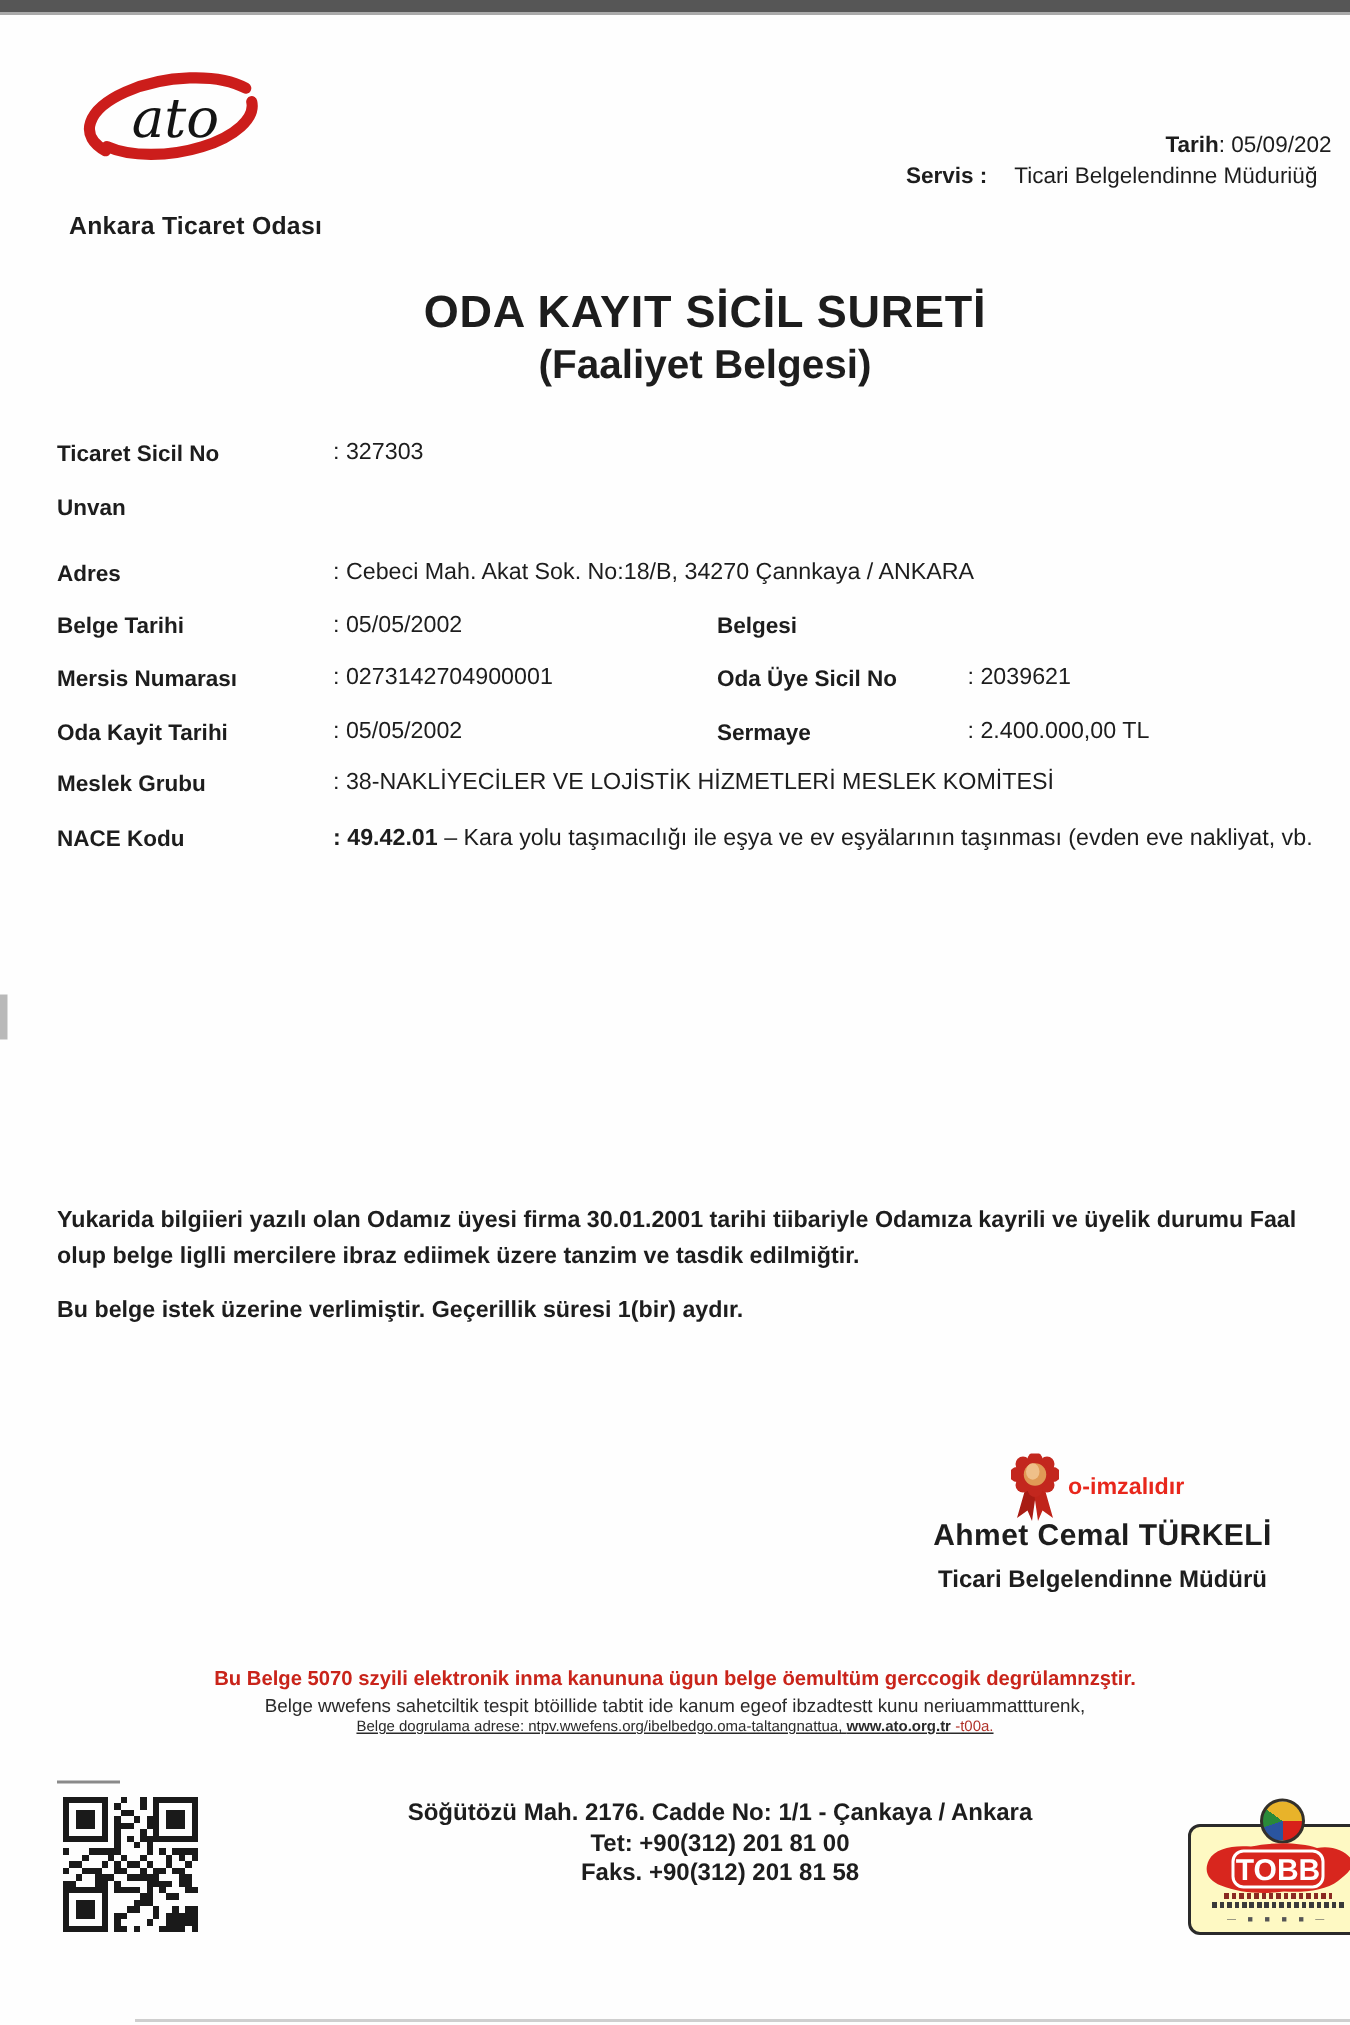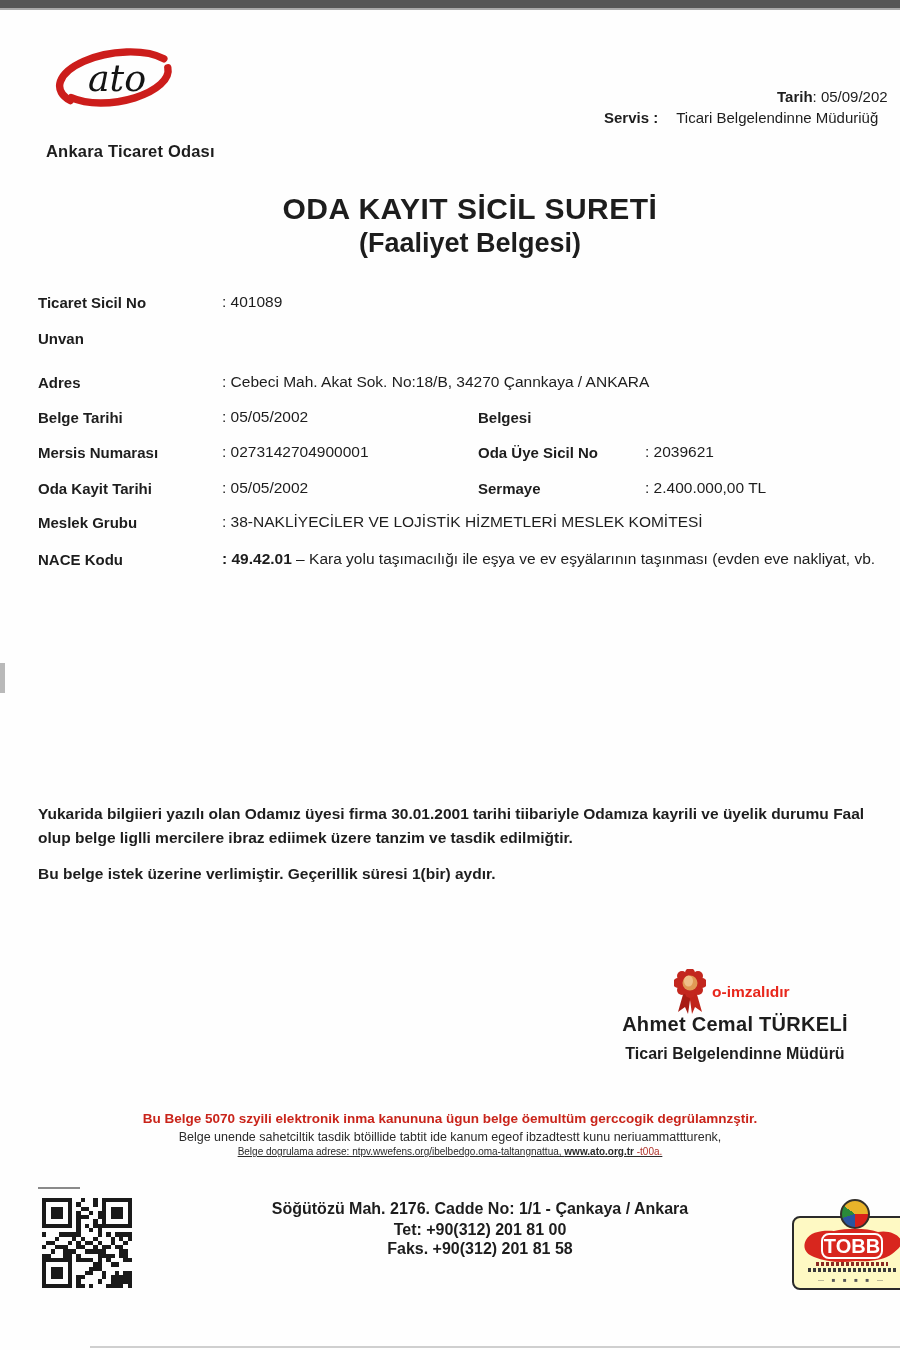--- a/index.html
+++ b/index.html
@@ -91,21 +91,21 @@
     <span class="hdr-label">Tarih</span><span>: 05/09/202</span>
   </div>
   <div class="servis-line">
     <span class="hdr-label">Servis :</span><span class="servis-val">Ticari Belgelendinne Müduriüğ</span>
   </div>
 
   <div class="title1">ODA KAYIT SİCİL SURETİ</div>
   <div class="title2">(Faaliyet Belgesi)</div>
 
   <span class="flabel" style="top:294px">Ticaret Sicil No</span>
-  <span class="fvalue" style="top:293px">: 401089</span>
+  <span class="fvalue" style="top:293px">: 327303</span>
 
   <span class="flabel" style="top:330px">Unvan</span>
 
   <span class="flabel" style="top:374px">Adres</span>
   <span class="fvalue" style="top:373px">: Cebeci Mah. Akat Sok. No:18/B, 34270 Çannkaya / ANKARA</span>
 
   <span class="flabel" style="top:409px">Belge Tarihi</span>
   <span class="fvalue" style="top:408px">: 05/05/2002</span>
   <span class="flabel2" style="top:409px">Belgesi</span>
   <span class="fvalue2" style="top:408px"></span>
@@ -146,21 +146,21 @@
       </g>
       <circle cx="16" cy="14" r="7.5" fill="#e09a55"></circle>
       <ellipse cx="14.5" cy="12" rx="4.5" ry="5.5" fill="#efc089"></ellipse>
     </svg>
   </div>
   <div class="esign">o-imzalıdır</div>
   <div class="sig-name">Ahmet Cemal TÜRKELİ</div>
   <div class="sig-title">Ticari Belgelendinne Müdürü</div>
 
   <div class="disc1">Bu Belge 5070 szyili elektronik inma kanununa ügun belge öemultüm gerccogik degrülamnzştir.</div>
-  <div class="disc2">Belge unende sahetciltik tasdik btöillide tabtit ide kanum egeof ibzadtestt kunu neriuammattturenk,</div>
+  <div class="disc2">Belge wwefens sahetciltik tespit btöillide tabtit ide kanum egeof ibzadtestt kunu neriuammattturenk,</div>
   <div class="disc3">
     <span>Belge dogrulama adrese: ntpv.wwefens.org/ibelbedgo.oma-taltangnattua, </span><span class="site">www.ato.org.tr</span><span class="suffix"> -t00a.</span>
   </div>
 
   <svg class="qr" id="qr-svg" viewBox="0 0 21 21" shape-rendering="crispEdges">
       <rect x="0" y="0" width="1" height="1" fill="#1a1a1a"></rect>
       <rect x="1" y="0" width="1" height="1" fill="#1a1a1a"></rect>
       <rect x="2" y="0" width="1" height="1" fill="#1a1a1a"></rect>
       <rect x="3" y="0" width="1" height="1" fill="#1a1a1a"></rect>
       <rect x="4" y="0" width="1" height="1" fill="#1a1a1a"></rect>

